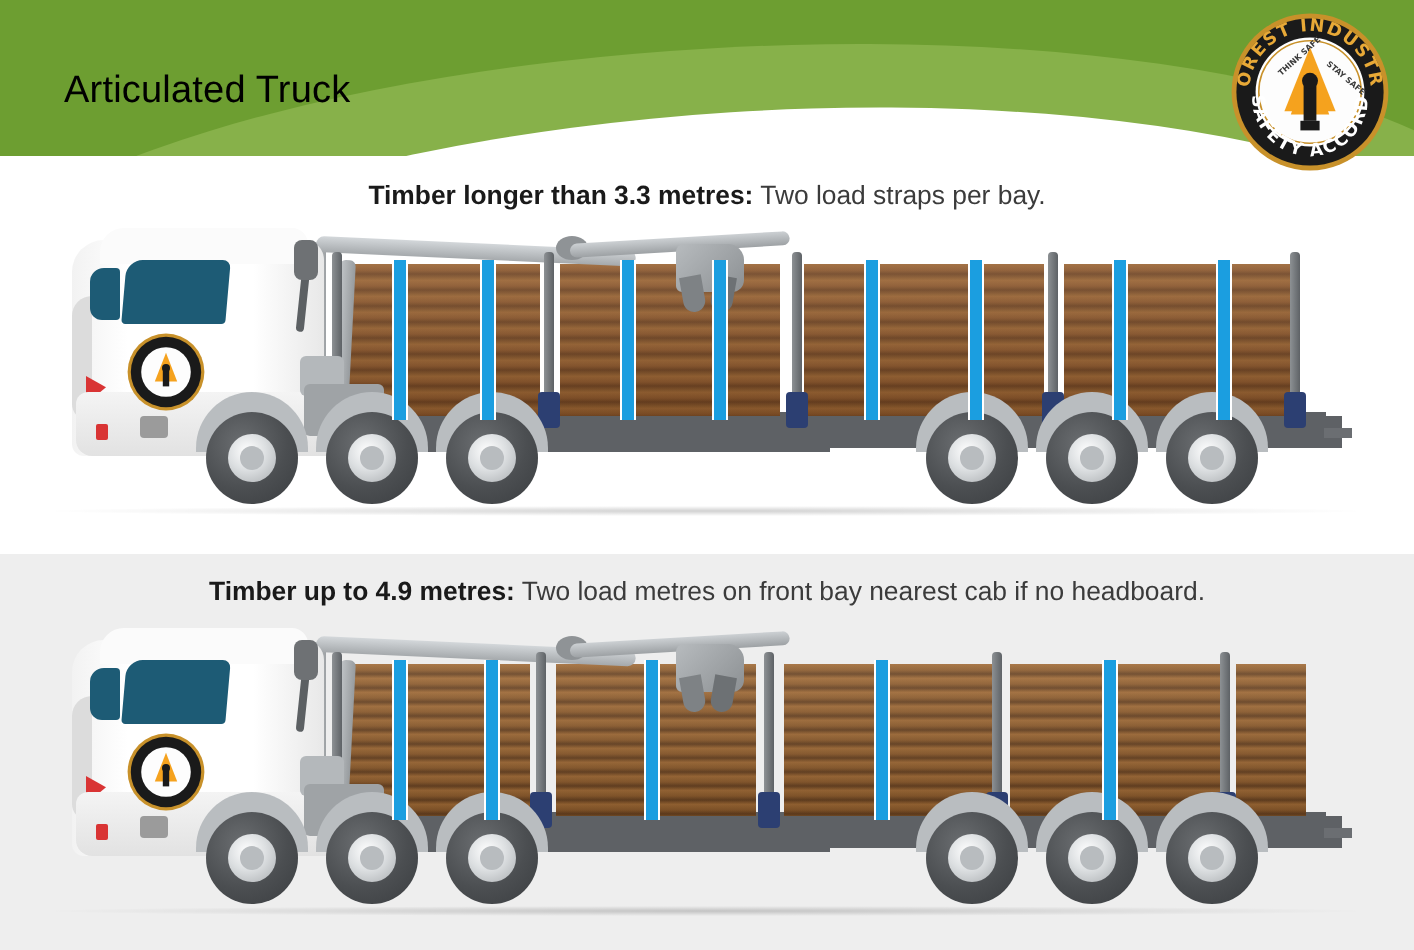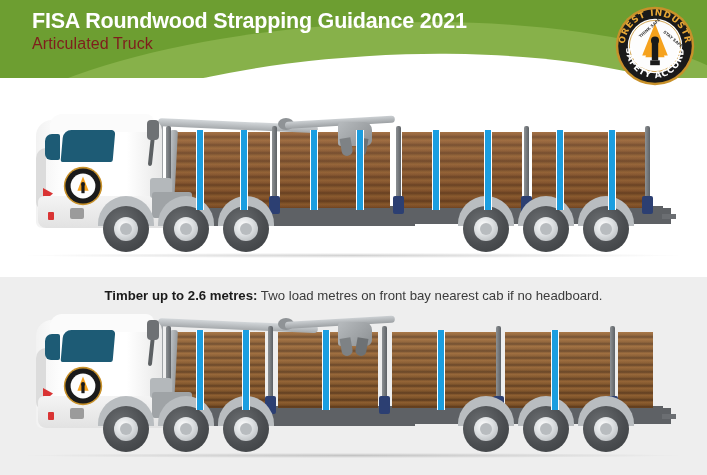--- a/index.html
+++ b/index.html
@@ -28,21 +28,21 @@
     border-radius: 50% 50% 0 0 / 100% 100% 0 0;
     transform: rotate(-3.6deg);
   }
   .header-title {
     position: absolute; left: 32px; top: 9px;
     font-size: 21.5px; font-weight: bold; color: #ffffff;
     letter-spacing: -0.2px; white-space: nowrap; z-index: 5;
   }
   .header-subtitle {
     position: absolute; left: 32px; top: 35px;
-    font-size: 16px; font-weight: normal; color: #7f1d1d;
+    font-size: 19px; font-weight: normal; color: #000000;
     letter-spacing: 0.1px; white-space: nowrap; z-index: 5;
   }
 
   
   .badge-wrap { position: absolute; right: 12px; top: 6px; width: 80px; height: 80px; z-index: 6; }
 
   
   .section { position: absolute; left: 0; width: 707px; }
   .section-top    { top: 78px;  height: 199px; background: #ffffff; }
   .section-bottom { top: 277px; height: 198px; background: #eeeeee; }
@@ -249,21 +249,20 @@
 </style>
 </head>
 <body>
 
 <div class="page">
 
   <div class="header">
     <div class="header-swoosh-light"></div>
     <div class="header-swoosh-white"></div>
   </div>
-  <div class="header-title">FISA Roundwood Strapping Guidance 2021</div>
   <div class="header-subtitle">Articulated Truck</div>
 
   <div class="badge-wrap">
     <svg width="80" height="80" viewBox="0 0 100 100">
       <circle cx="50" cy="50" r="49" fill="#c8912a"></circle>
       <circle cx="50" cy="50" r="46" fill="#1a1a1a"></circle>
       <circle cx="50" cy="50" r="34" fill="#ffffff"></circle>
       <circle cx="50" cy="50" r="32" fill="#fdfdfd" stroke="#c8912a" stroke-width="1"></circle>
       <path id="arcTop" d="M 12,50 A 38,38 0 0 1 88,50" fill="none"></path>
       <path id="arcBot" d="M 14,54 A 36,36 0 0 0 86,54" fill="none"></path>
@@ -277,20 +276,23 @@
       <path d="M50 30 L62 64 L38 64 Z" fill="#f5a21e"></path>
       <rect x="46" y="44" width="8" height="24" fill="#1a1a1a"></rect>
       <circle cx="50" cy="43" r="5" fill="#1a1a1a"></circle>
       <rect x="44" y="68" width="12" height="6" fill="#1a1a1a"></rect>
       <text x="32" y="40" fill="#3b3b3b" font-family="DejaVu Sans, sans-serif" font-size="5" font-weight="bold" transform="rotate(-42 32 40)">THINK SAFE</text>
       <text x="60" y="33" fill="#3b3b3b" font-family="DejaVu Sans, sans-serif" font-size="5" font-weight="bold" transform="rotate(40 60 33)">STAY SAFE</text>
     </svg>
   </div>
 
   <div class="section section-top"></div>
+  <div class="caption cap-top">
+    <span class="lead">Timber longer than 3.3 metres:</span><span> Two load straps per bay.</span>
+  </div>
 
   <div class="scene scene-top">
     <div class="shadow-ground"></div>
 
     <div class="chassis-main"></div>
     <div class="chassis-rear"></div>
     <div class="chassis-rear-tip"></div>
     <div class="chassis-hitch"></div>
 
     <div class="bay bay-long" style="left:170px;width:100px;"></div>
@@ -392,21 +394,21 @@
     <div class="arch" style="left:578px; top:88px"></div>
     <div class="wheel" style="left:583px; top:98px">
       <div class="tyre"></div>
       <div class="rim"></div>
       <div class="hub"></div>
     </div>
   </div>
 
   <div class="section section-bottom"></div>
   <div class="caption cap-bottom">
-    <span class="lead">Timber up to 2.6 metres:</span><span> Two load metres on front bay nearest cab if no headboard.</span>
+    <span class="lead">Timber up to 4.9 metres:</span><span> Two load metres on front bay nearest cab if no headboard.</span>
   </div>
 
   <div class="scene scene-bottom">
     <div class="shadow-ground"></div>
 
     <div class="chassis-main"></div>
     <div class="chassis-rear"></div>
     <div class="chassis-rear-tip"></div>
     <div class="chassis-hitch"></div>
 

